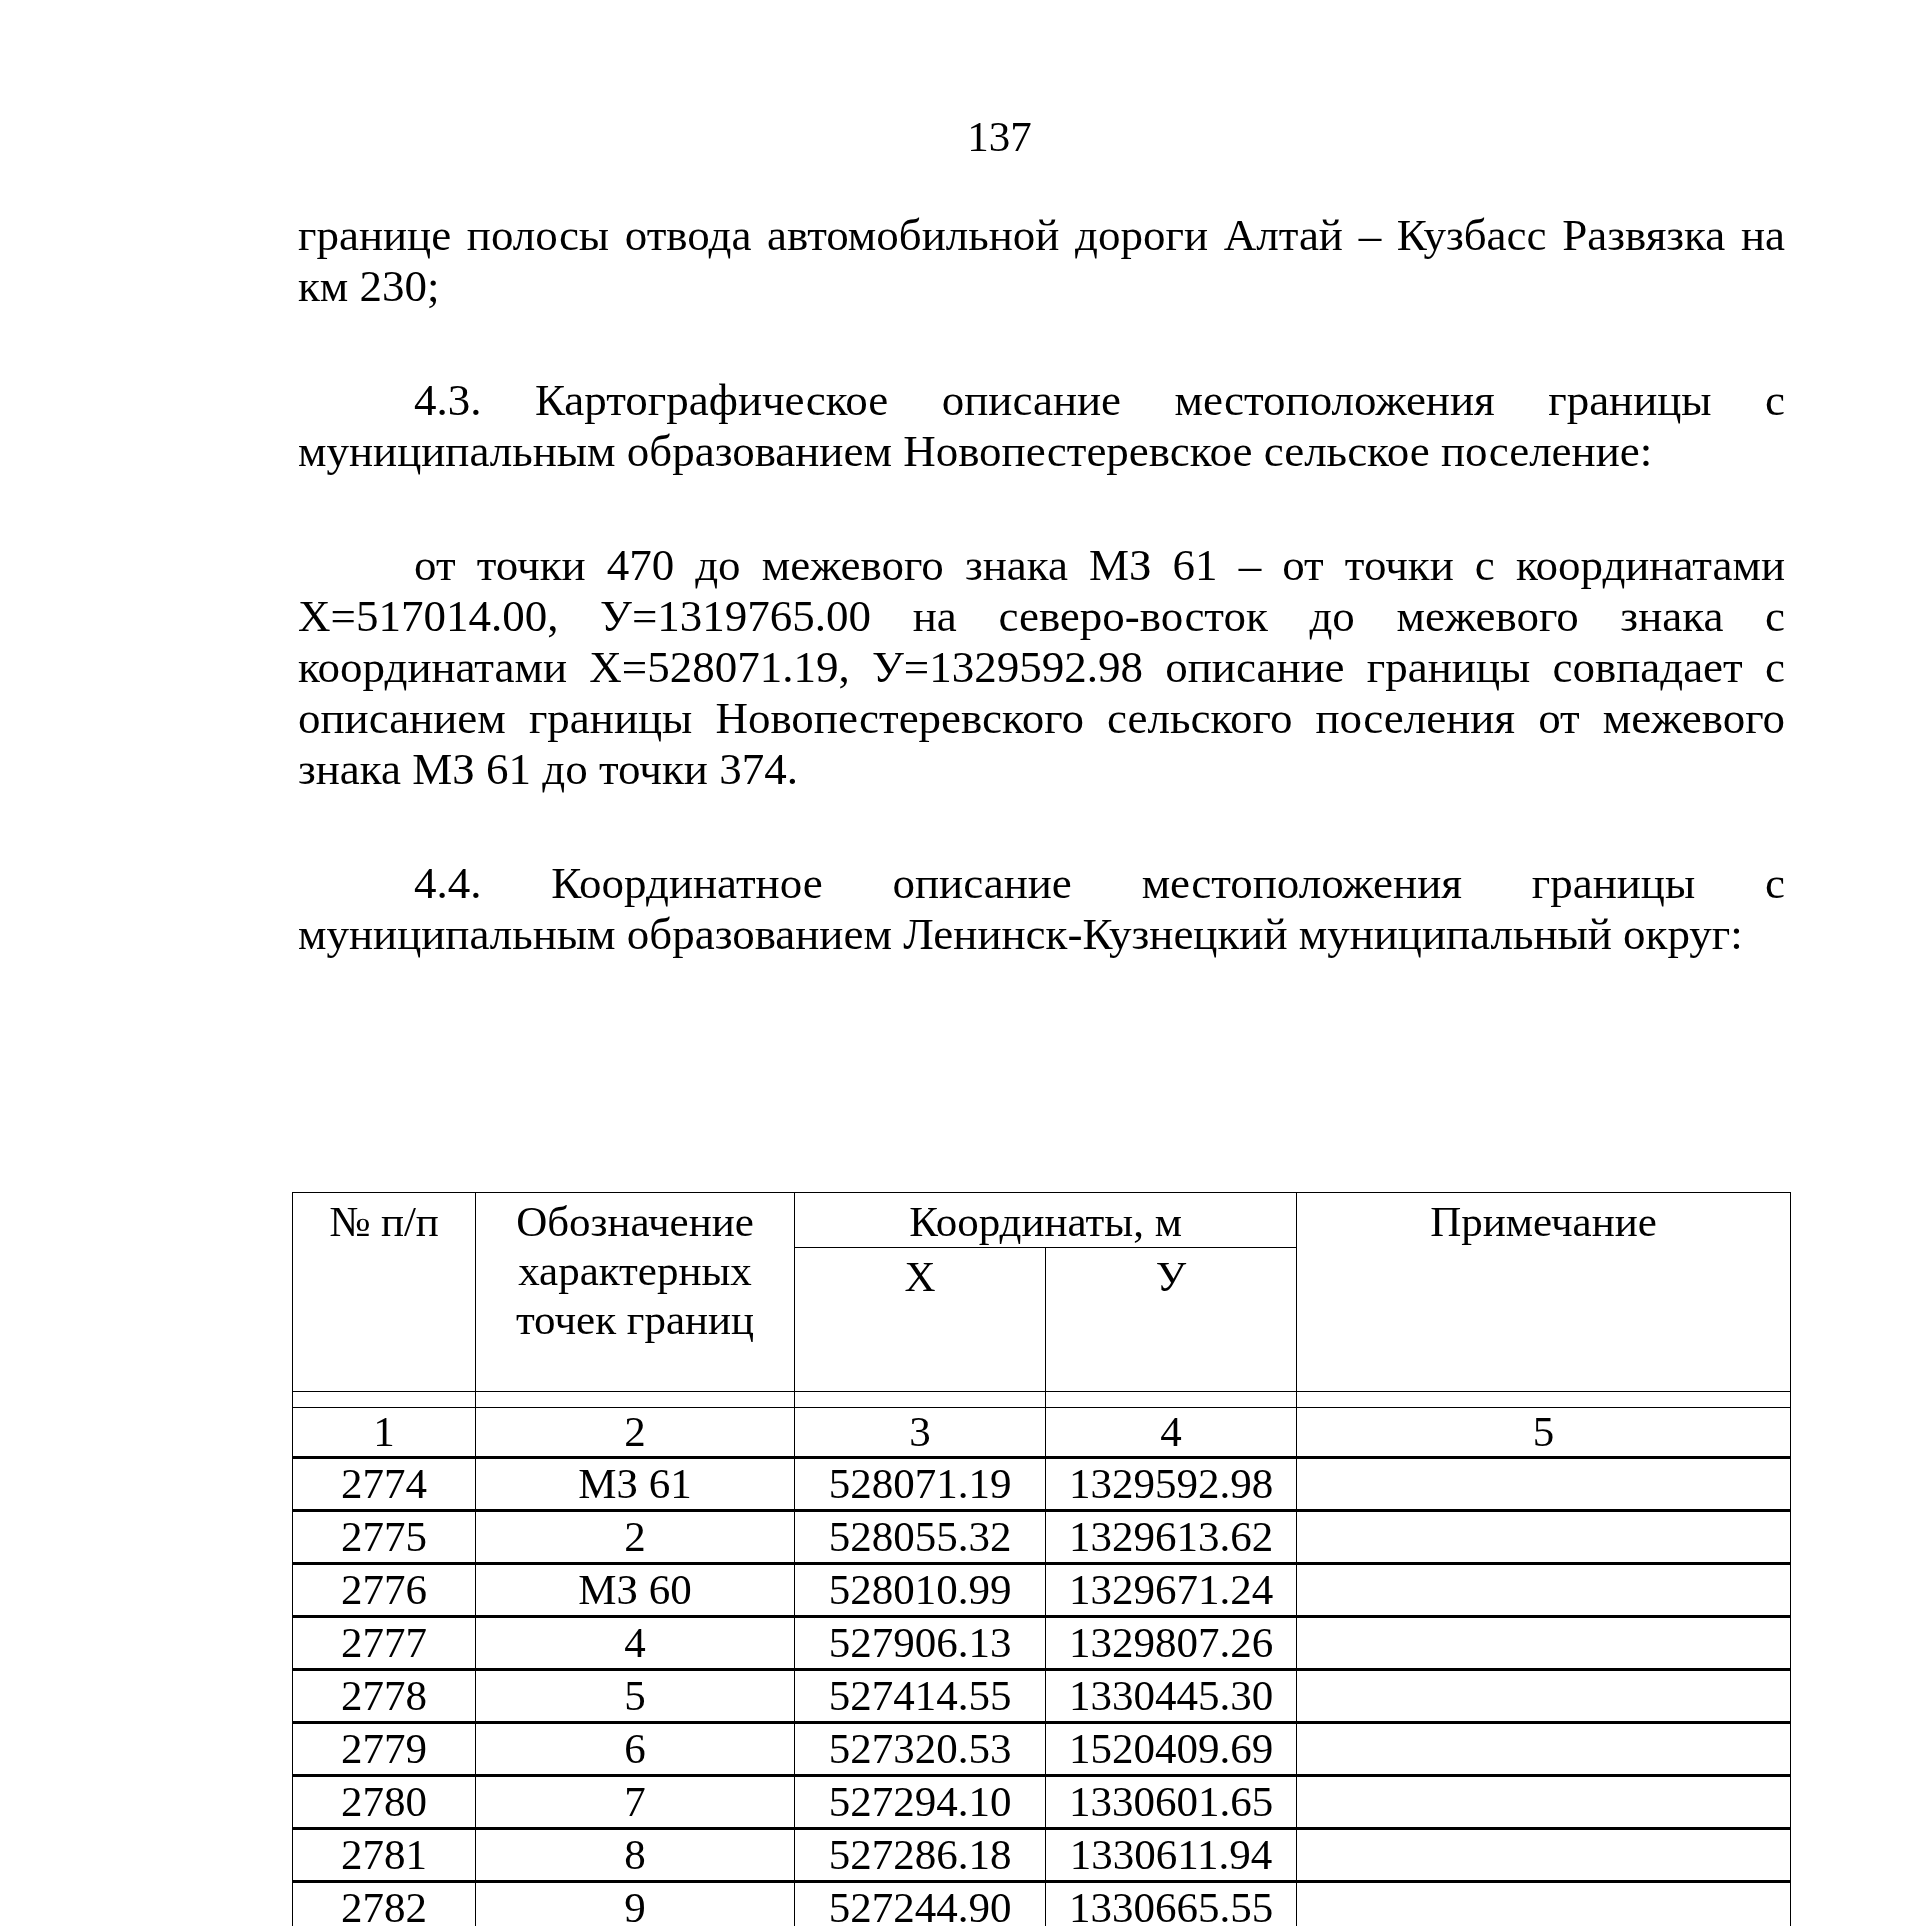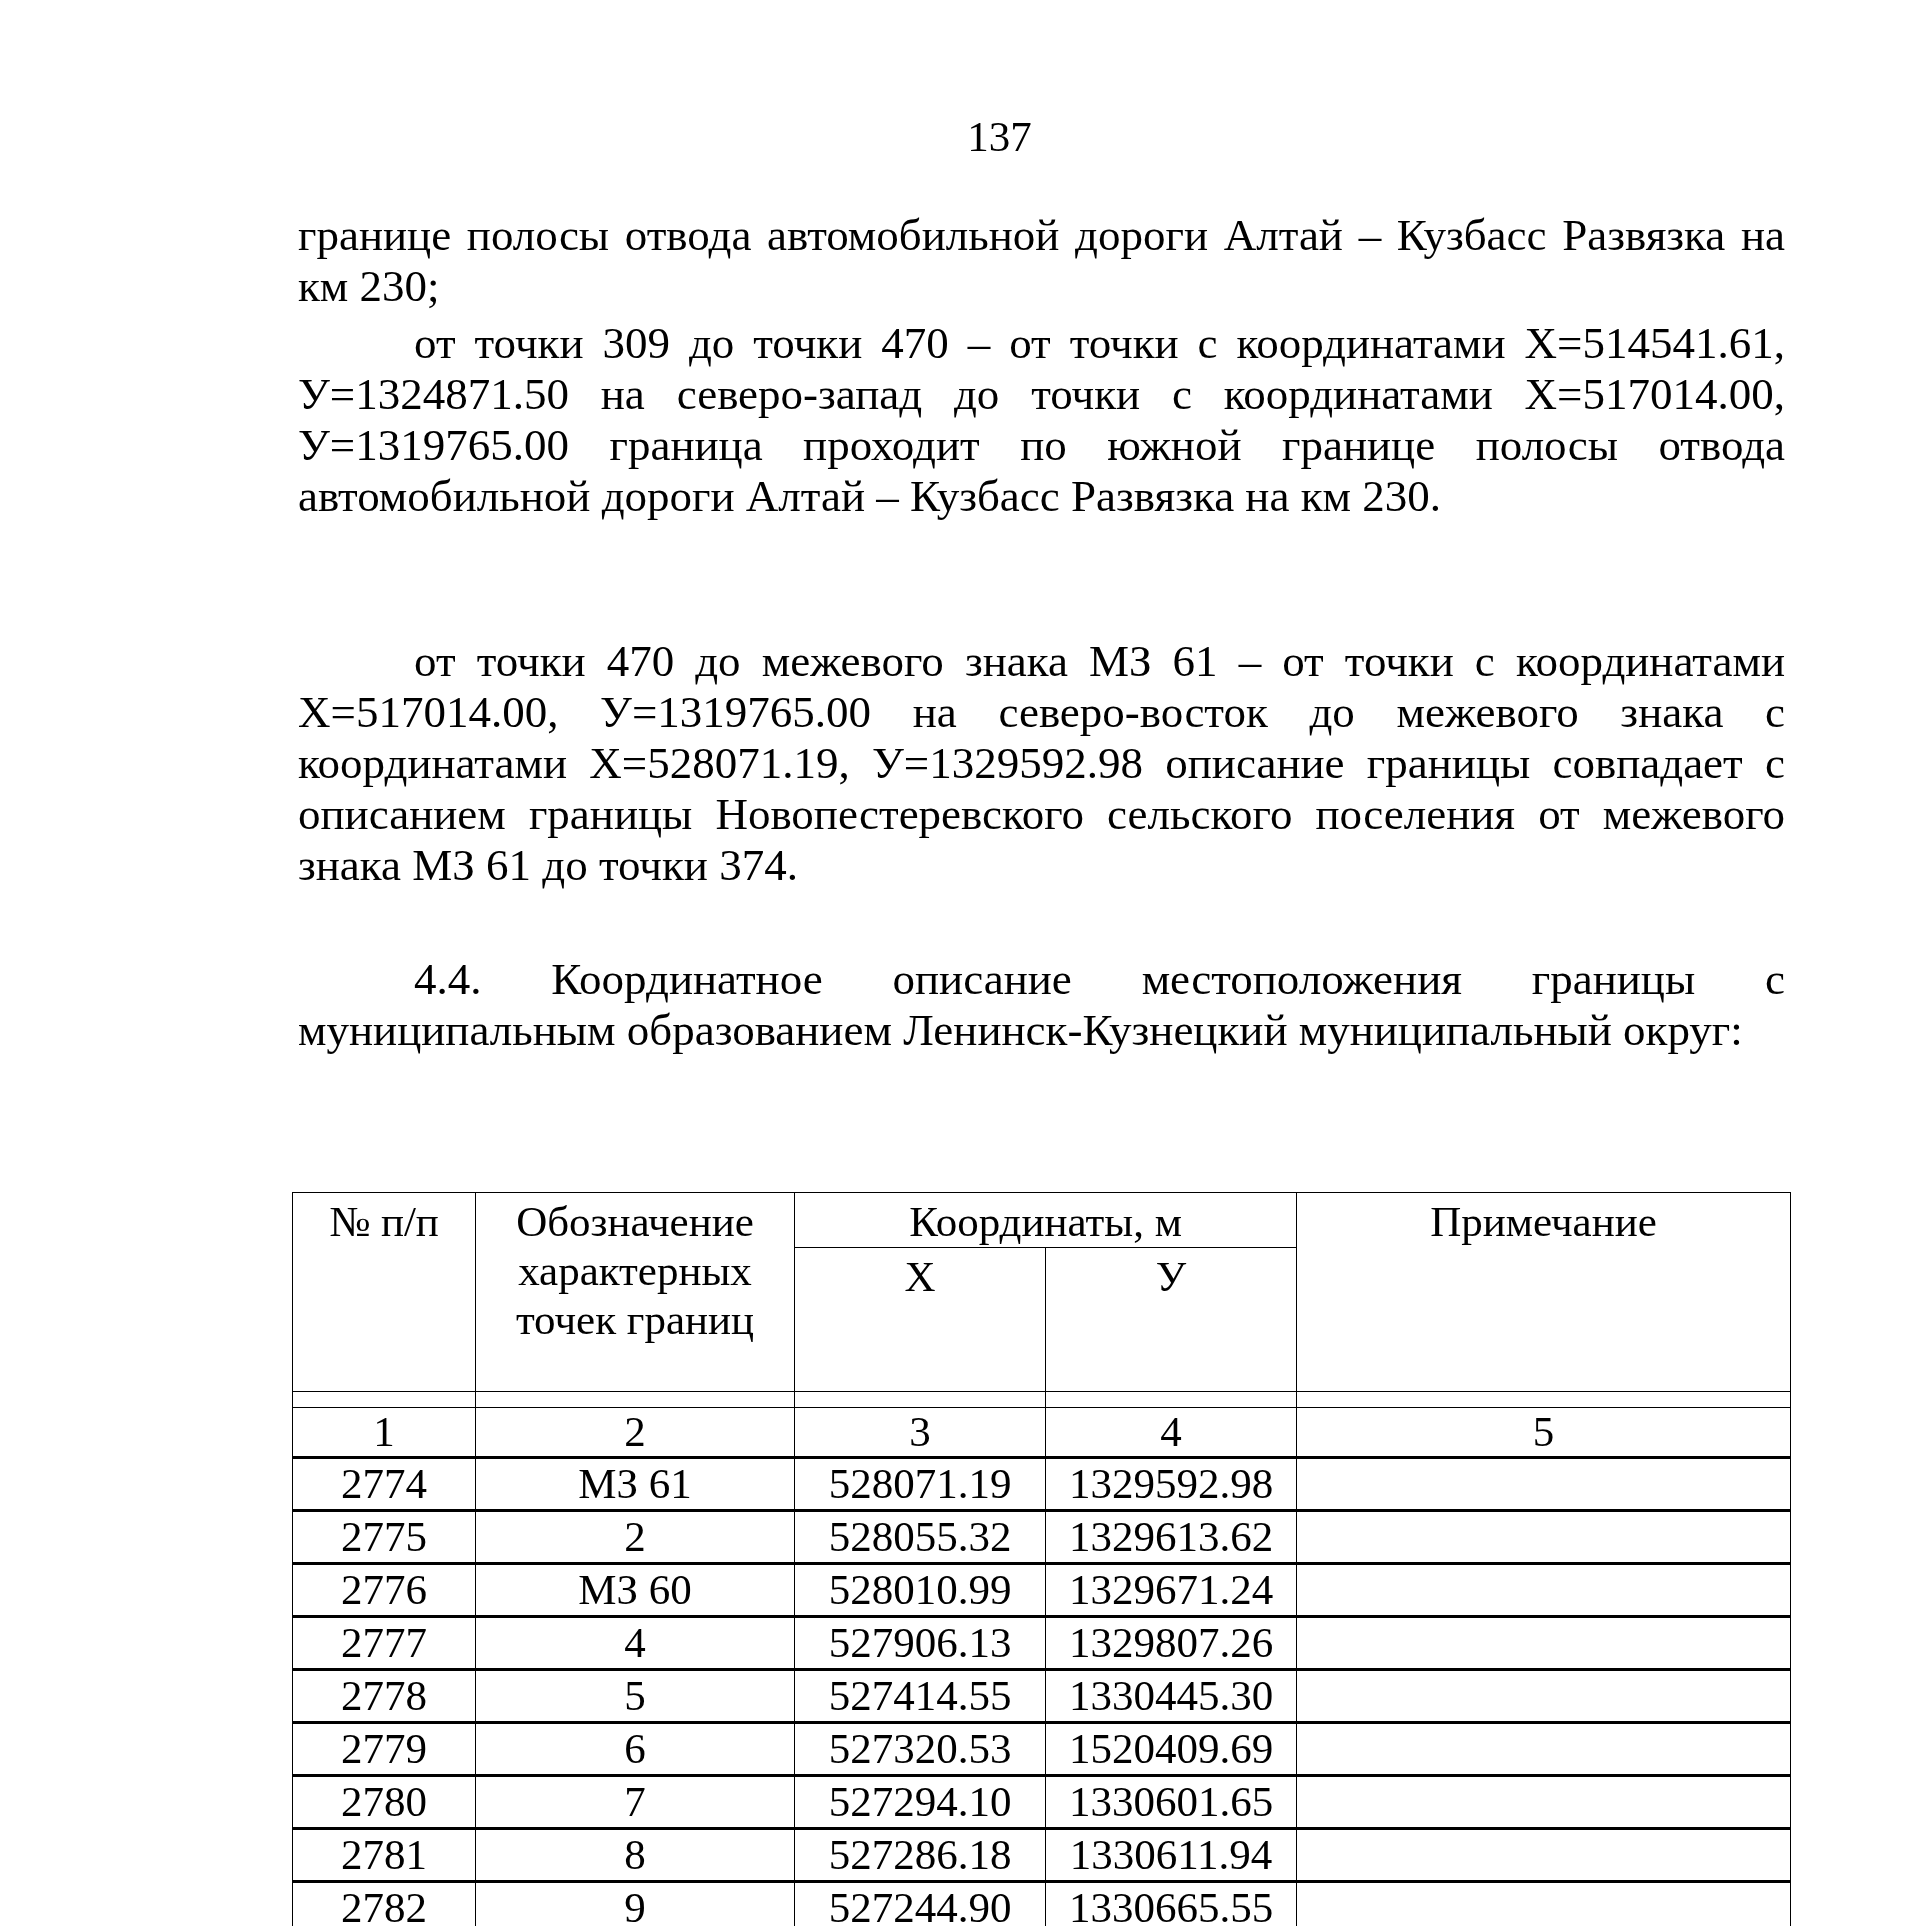--- a/index.html
+++ b/index.html
@@ -25,22 +25,22 @@
   tr.datarow td { height: 50px; line-height: 50px; border-bottom: 3.5px solid #000; margin-top: 44px; }
   tr.datarow:last-child td { border-bottom: 3.9px solid #000; }
 </style>
 </head>
 <body>
 
 <div class="page-number">137</div>
 
 <div class="body-text" style="top:204px;">
   <p class="para">границе полосы отвода автомобильной дороги Алтай – Кузбасс Развязка на км 230;</p>
-  <p class="para indent">от точки 309 до точки 470 – от точки с координатами X=514541.61, У=1324871.50 на северо-запад до точки с координатами X=517014.00, У=1319765.00 граница проходит по южной границе полосы отвода автомобильной дороги Алтай – Кузбасс Развязка на км 230.</p>
   <div class="gap"></div>
+  <p class="para indent">4.3. Картографическое описание местоположения границы с муниципальным образованием Новопестеревское сельское поселение:</p>
   <div class="gap"></div>
   <p class="para indent">от точки 470 до межевого знака МЗ 61 – от точки с координатами X=517014.00, У=1319765.00 на северо-восток до межевого знака с координатами X=528071.19, У=1329592.98 описание границы совпадает с описанием границы Новопестеревского сельского поселения от межевого знака МЗ 61 до точки 374.</p>
   <div class="gap"></div>
   <p class="para indent">4.4. Координатное описание местоположения границы с муниципальным образованием Ленинск-Кузнецкий муниципальный округ:</p>
 </div>
 
 <table class="coords">
   <colgroup>
     <col class="col1">
       <col class="col2">

